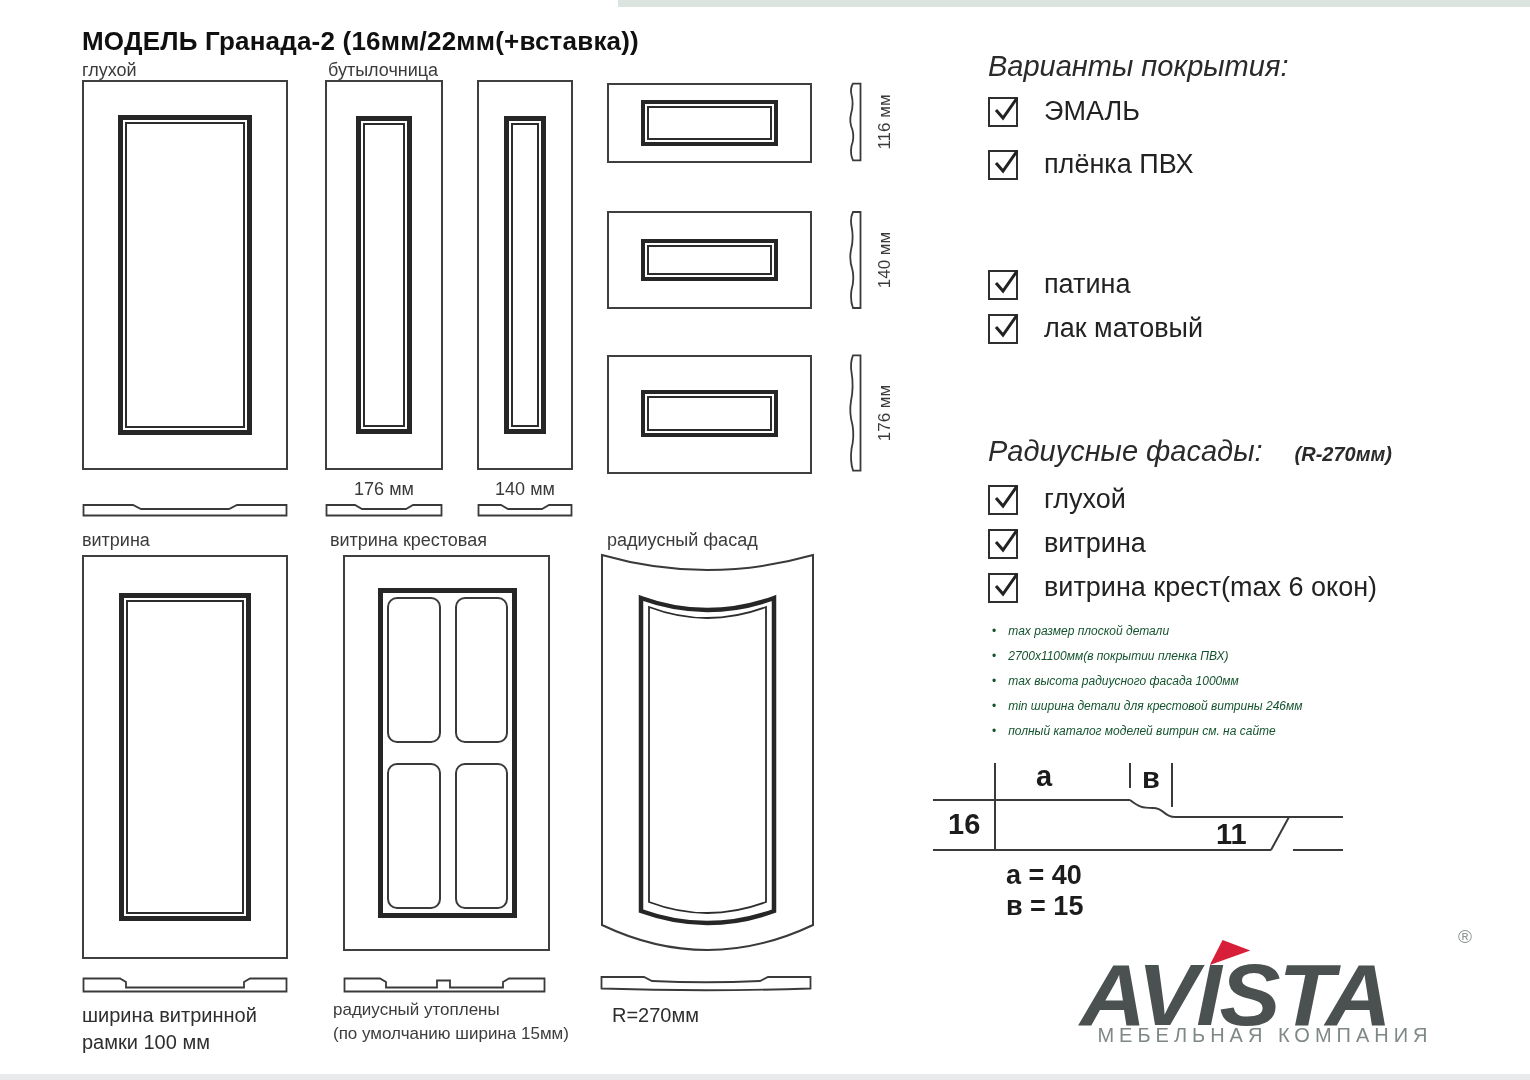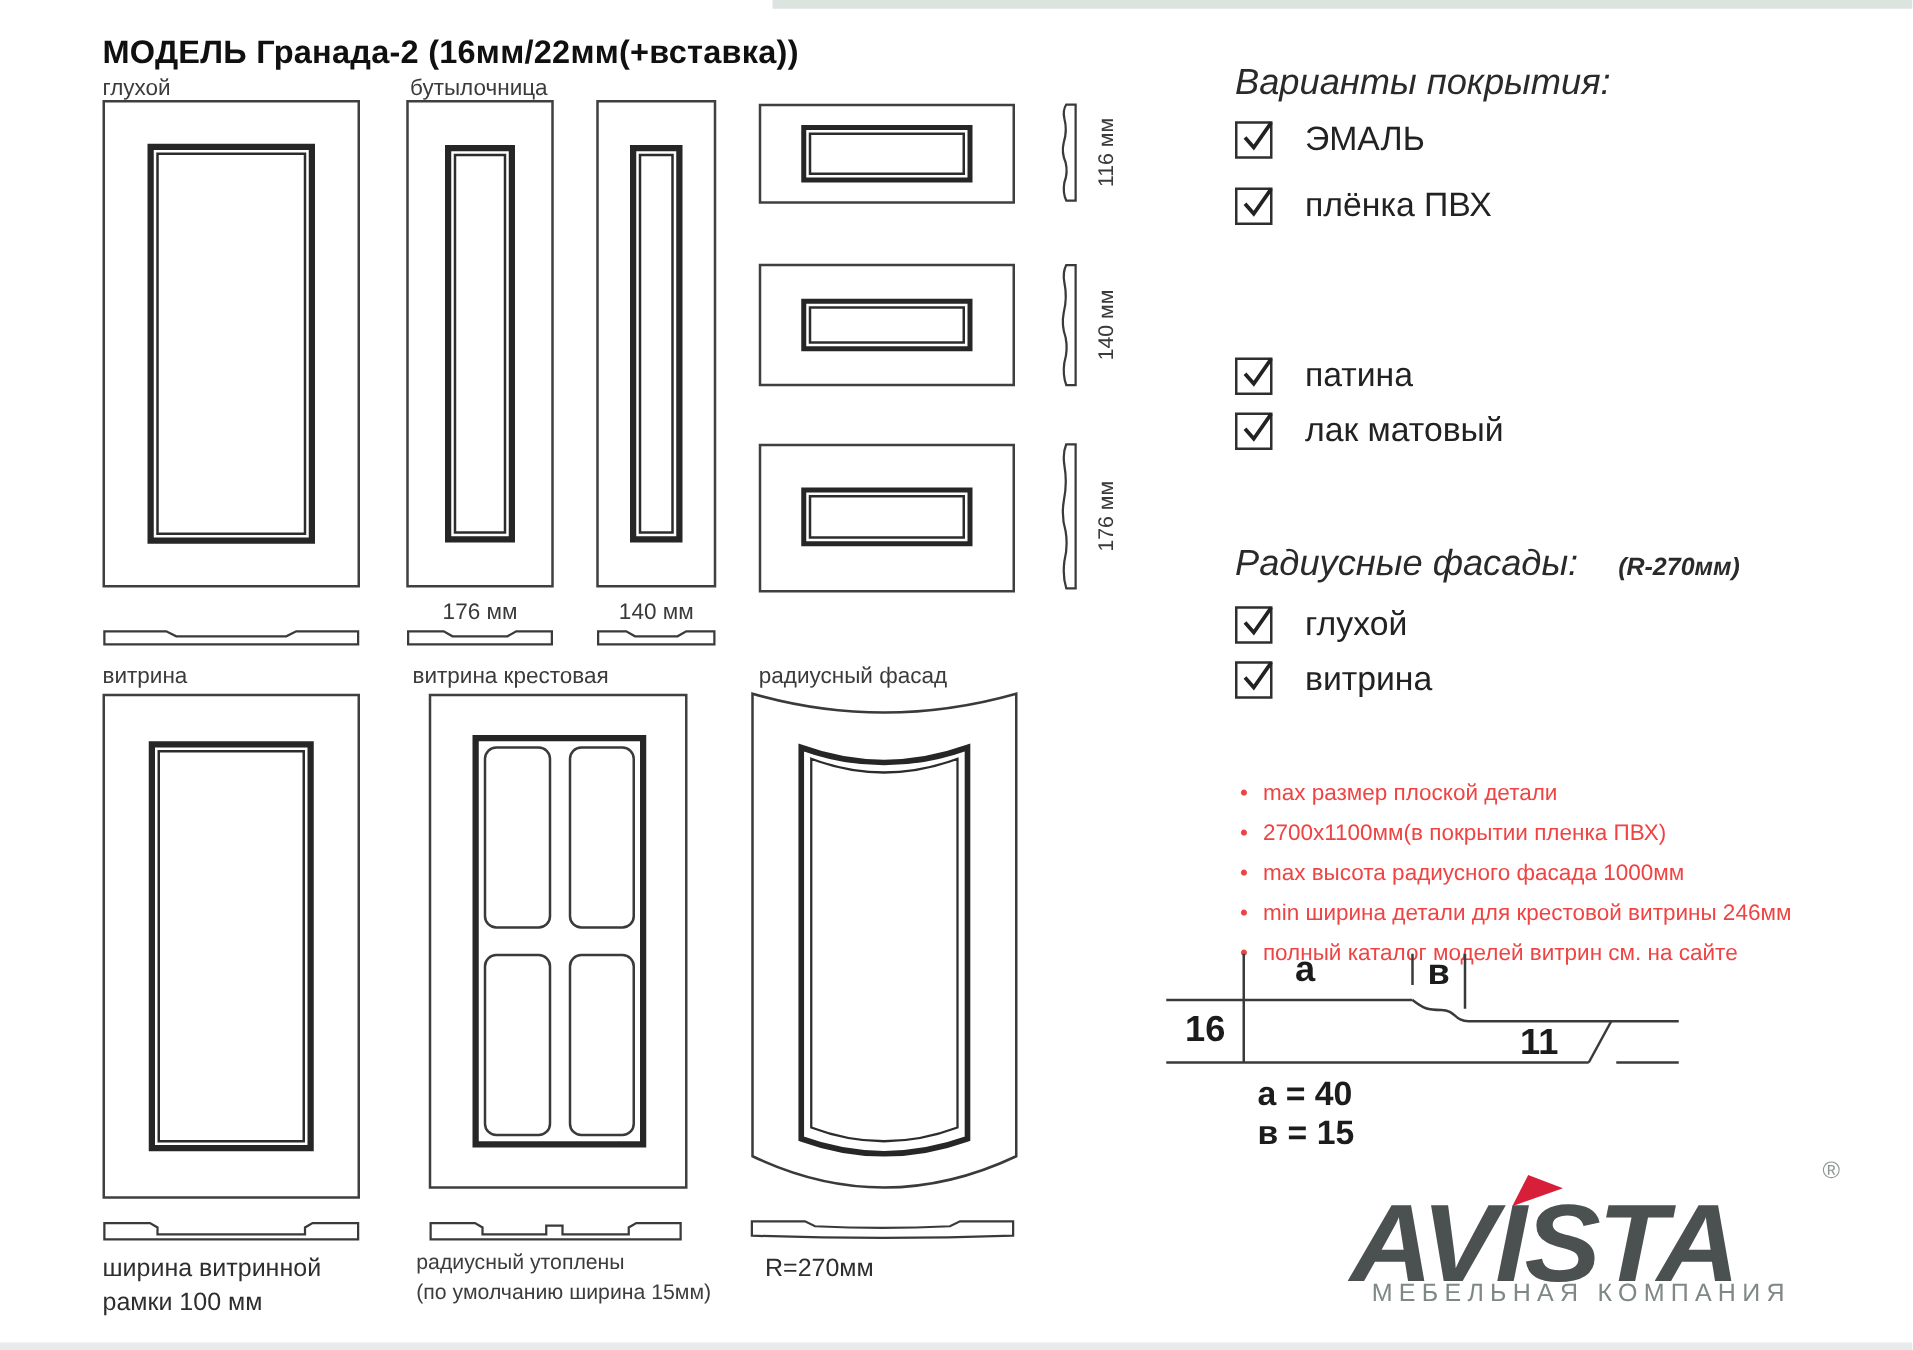--- a/index.html
+++ b/index.html
@@ -35,21 +35,21 @@
 
   
   .rhead{font-size:29px;font-style:italic;color:#2a2a2a;}
   .rhead-note{font-size:20px;font-style:italic;font-weight:bold;color:#2a2a2a;margin-left:32px;}
   .rsub{font-size:17px;font-style:italic;font-weight:bold;color:#2a2a2a;margin-top:2px;}
   .chk-row{display:flex;align-items:center;gap:26px;margin-top:13px;}
   .chk{width:26px;height:26px;border:2px solid #2f2f2f;position:relative;background:#fff;flex:none;}
   .chk svg{position:absolute;left:0px;top:-7px;}
   .chk-label{font-size:27px;color:#222;white-space:nowrap;}
   .notes{list-style:none;margin:0;padding:0;}
-  .notes li{font-size:18px;color:#ef4444;margin-bottom:11px;white-space:nowrap;}
+  .notes li{font-size:12px;font-style:italic;color:#14532d;margin-bottom:11px;white-space:nowrap;}
   .notes li::before{content:"•";margin-right:12px;font-style:normal;}
 
   .big-num{font-size:29px;font-weight:bold;color:#1c1c1c;}
   .eq{font-size:27px;font-weight:bold;color:#1c1c1c;}
 
   
   .logo-text{left:1080px;top:944px;font-size:88px;font-weight:bold;font-style:italic;color:#4b5150;letter-spacing:-2px;white-space:nowrap;transform:scaleX(1.04);transform-origin:left top;}
   .logo-accent{left:1212px;top:940px;width:38px;height:25px;background:#d71f3a;clip-path:polygon(0 100%,22% 0,100% 42%);transform:skewX(-10deg);}
   .logo-reg{left:1458px;top:926px;font-size:19px;color:#8e9694;}
   .logo-tagline{left:1090px;top:1024px;width:350px;text-align:center;font-size:20px;letter-spacing:5px;color:#7e8886;white-space:nowrap;}
@@ -189,21 +189,21 @@
     <span class="chk">
         <svg width="32" height="32" viewBox="0 0 32 32">
           <path d="M6,18 L13,26 L27,6" fill="none" stroke="#222" stroke-width="3"></path>
         </svg>
       </span>
     <span class="chk-label">плёнка ПВХ</span>
   </div>
 </div>
 
 <div class="abs" style="left:988px;top:245px;">
-  <div class="chk-row" style="margin-top:40px;text-align:center;">
+  <div class="chk-row" style="margin-top:24px;text-align:center;">
     <span class="chk">
         <svg width="32" height="32" viewBox="0 0 32 32">
           <path d="M6,18 L13,26 L27,6" fill="none" stroke="#222" stroke-width="3"></path>
         </svg>
       </span>
     <span class="chk-label">патина</span>
   </div>
   <div class="chk-row">
     <span class="chk">
         <svg width="32" height="32" viewBox="0 0 32 32">
@@ -226,20 +226,28 @@
       </span>
     <span class="chk-label">глухой</span>
   </div>
   <div class="chk-row">
     <span class="chk">
         <svg width="32" height="32" viewBox="0 0 32 32">
           <path d="M6,18 L13,26 L27,6" fill="none" stroke="#222" stroke-width="3"></path>
         </svg>
       </span>
     <span class="chk-label">витрина</span>
+  </div>
+  <div class="chk-row">
+    <span class="chk">
+        <svg width="32" height="32" viewBox="0 0 32 32">
+          <path d="M6,18 L13,26 L27,6" fill="none" stroke="#222" stroke-width="3"></path>
+        </svg>
+      </span>
+    <span class="chk-label">витрина крест(max 6 окон)</span>
   </div>
 </div>
 
 <ul class="abs notes" style="left:992px;top:624px;">
   <li>max размер плоской детали</li>
   <li>2700x1100мм(в покрытии пленка ПВХ)</li>
   <li>max высота радиусного фасада 1000мм</li>
   <li>min ширина детали для крестовой витрины 246мм</li>
   <li>полный каталог моделей витрин см. на сайте</li>
 </ul>

